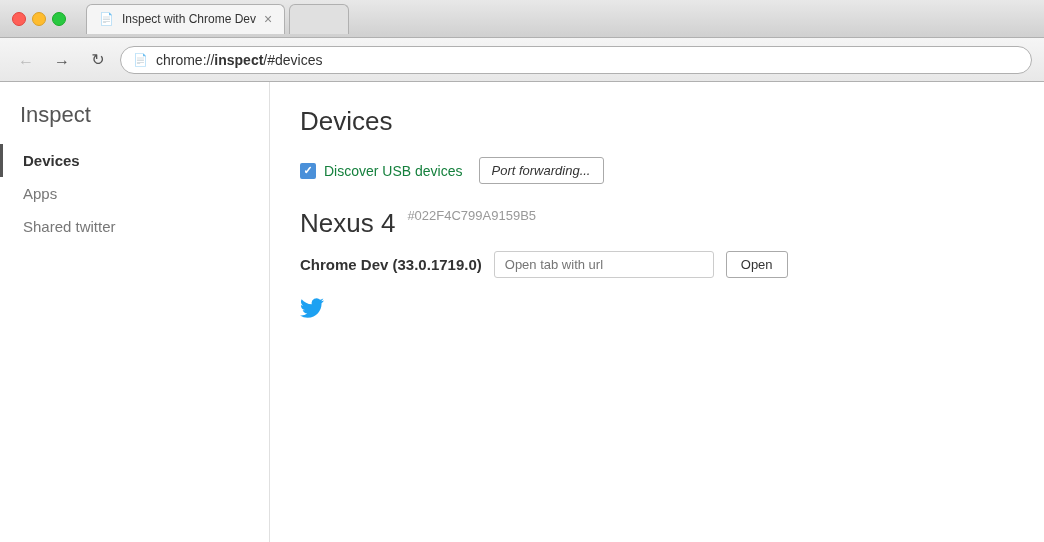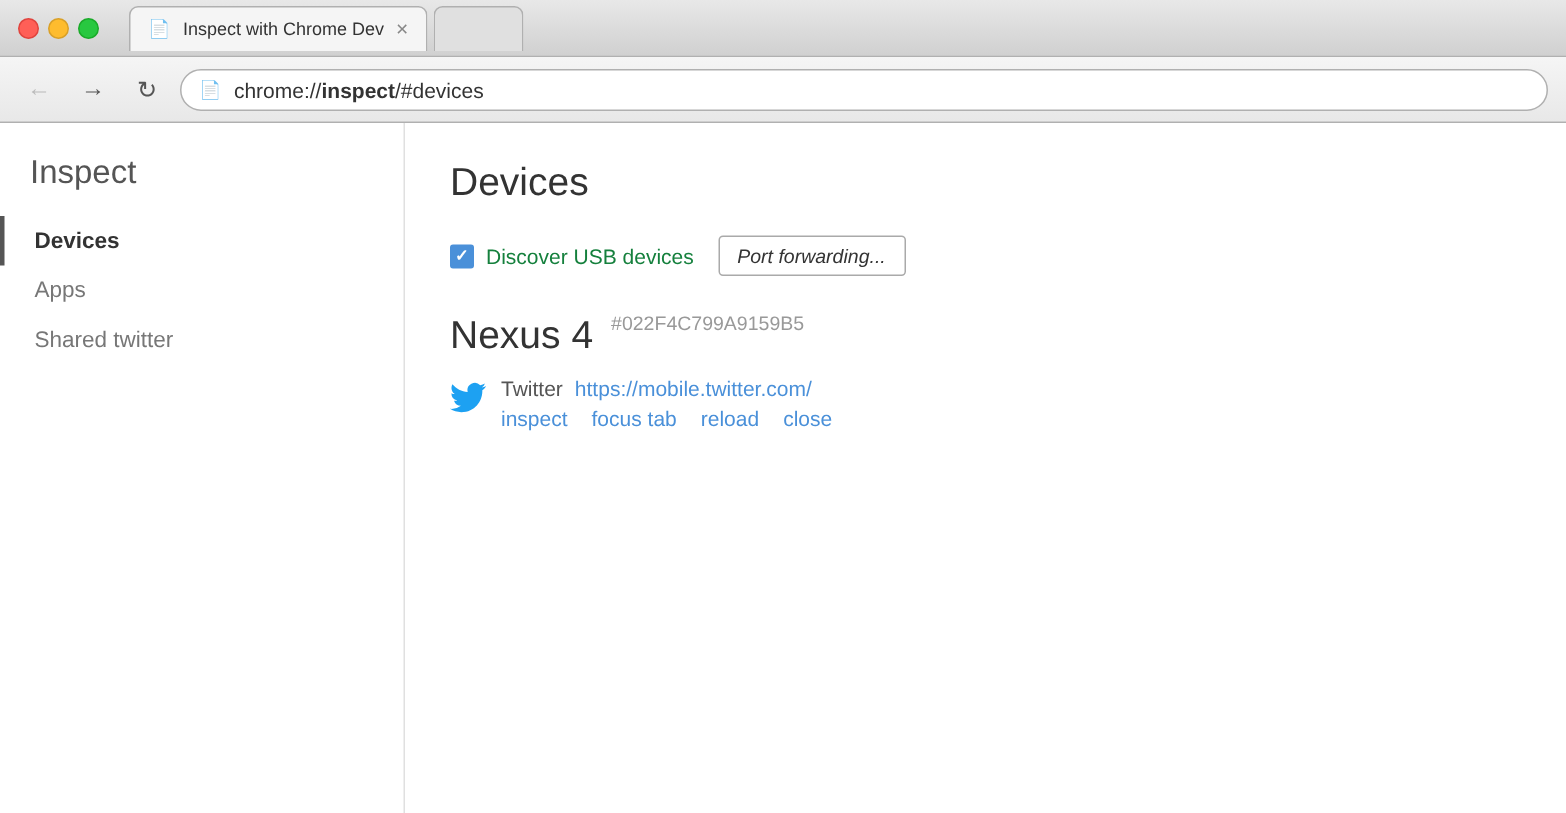--- a/index.html
+++ b/index.html
@@ -373,33 +373,26 @@
         <span class="checkbox-label">Discover USB devices</span>
       </div>
       <button class="port-forwarding-btn">Port forwarding...</button>
     </div>
 
     <div class="device-name-row">
       <span class="device-name">Nexus 4</span>
       <span class="device-id">#022F4C799A9159B5</span>
     </div>
 
+    <div class="chrome-dev-row">
+      <span class="chrome-dev-label">Chrome Dev (33.0.1719.0)</span>
+      <input class="url-input" type="text" placeholder="Open tab with url" style="">
+      <button class="open-btn">Open</button>
+    </div>
 
     <div class="site-row">
       <svg class="twitter-icon" viewBox="0 0 24 24" fill="#1DA1F2">
         <path d="M23.954 4.569a10 10 0 01-2.825.775 4.958 4.958 0 002.163-2.723c-.951.555-2.005.959-3.127 1.184a4.92 4.92 0 00-8.384 4.482C7.691 8.094 4.066 6.13 1.64 3.161a4.822 4.822 0 00-.666 2.475c0 1.71.87 3.213 2.188 4.096a4.904 4.904 0 01-2.228-.616v.061a4.923 4.923 0 003.946 4.827 4.996 4.996 0 01-2.212.085 4.937 4.937 0 004.604 3.417 9.868 9.868 0 01-6.102 2.105c-.39 0-.779-.023-1.17-.067a13.995 13.995 0 007.557 2.209c9.054 0 13.999-7.496 13.999-13.986 0-.209 0-.42-.015-.63a9.936 9.936 0 002.46-2.548l-.047-.02z"></path>
       </svg>
-      <div class="site-info">
-        <div style="display:flex;gap:8px;align-items:baseline;">
-          <span class="site-name">Twitter</span>
-          <a class="site-url">https://mobile.twitter.com/</a>
-        </div>
-        <div class="site-actions">
-          <a class="site-action">inspect</a>
-          <a class="site-action">focus tab</a>
-          <a class="site-action">reload</a>
-          <a class="site-action">close</a>
-        </div>
-      </div>
     </div>
   </div>
 
 </div>
 
 </body></html>

